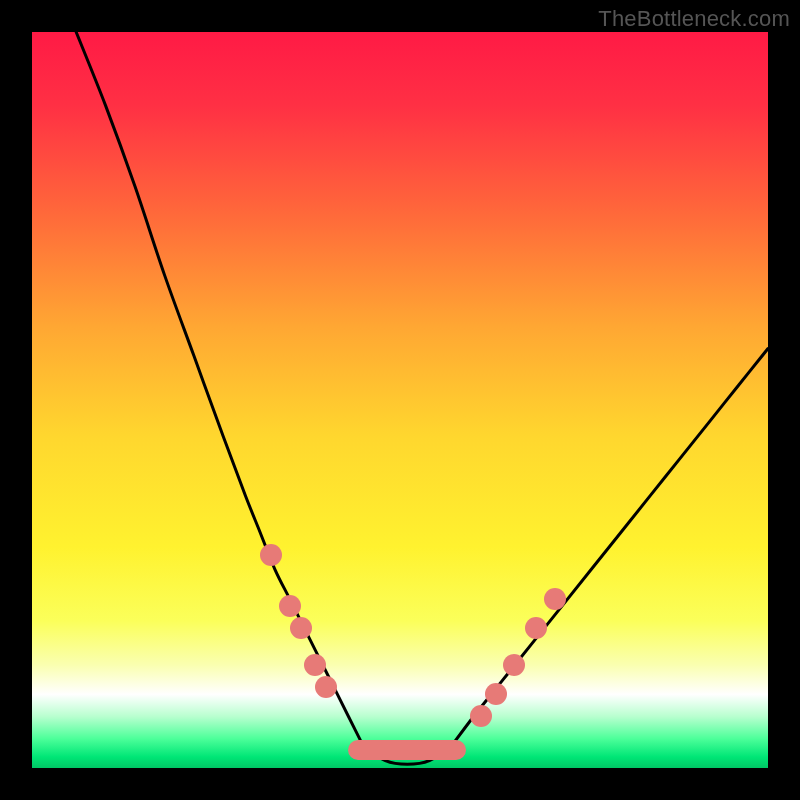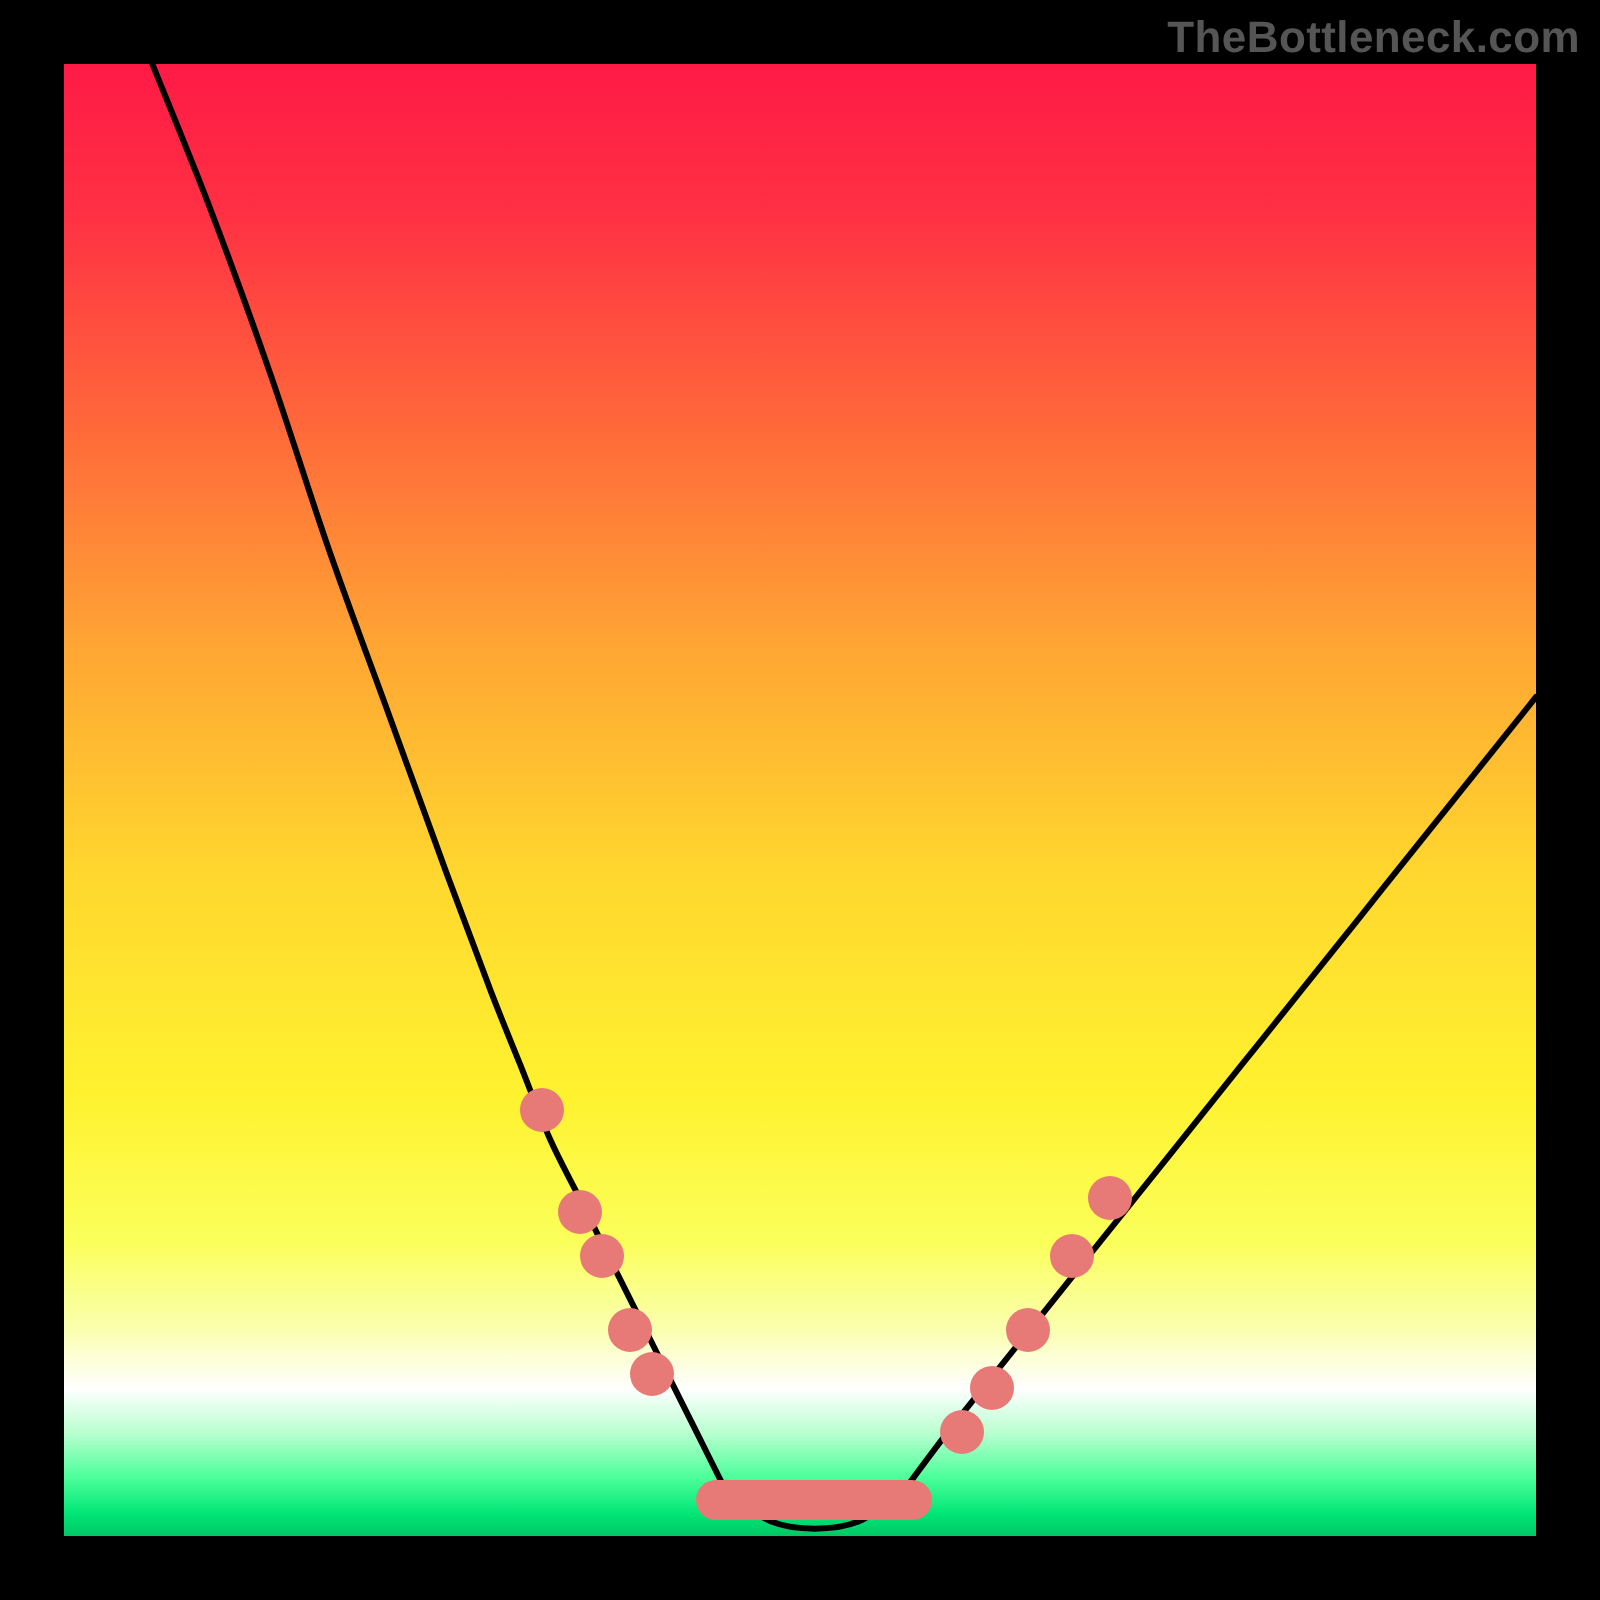--- a/index.html
+++ b/index.html
@@ -31,21 +31,21 @@
   .curve {
     position: absolute;
     inset: 0;
   }
   .watermark {
     position: absolute;
     top: 6px;
     right: 10px;
     color: #555;
     font-size: 22px;
-    font-weight: 700;
+    font-weight: 400;
     letter-spacing: 0.2px;
   }
   .dot {
     position: absolute;
     width: 22px;
     height: 22px;
     border-radius: 50%;
     transform: translate(-50%, -50%);
   }
   .pill {

